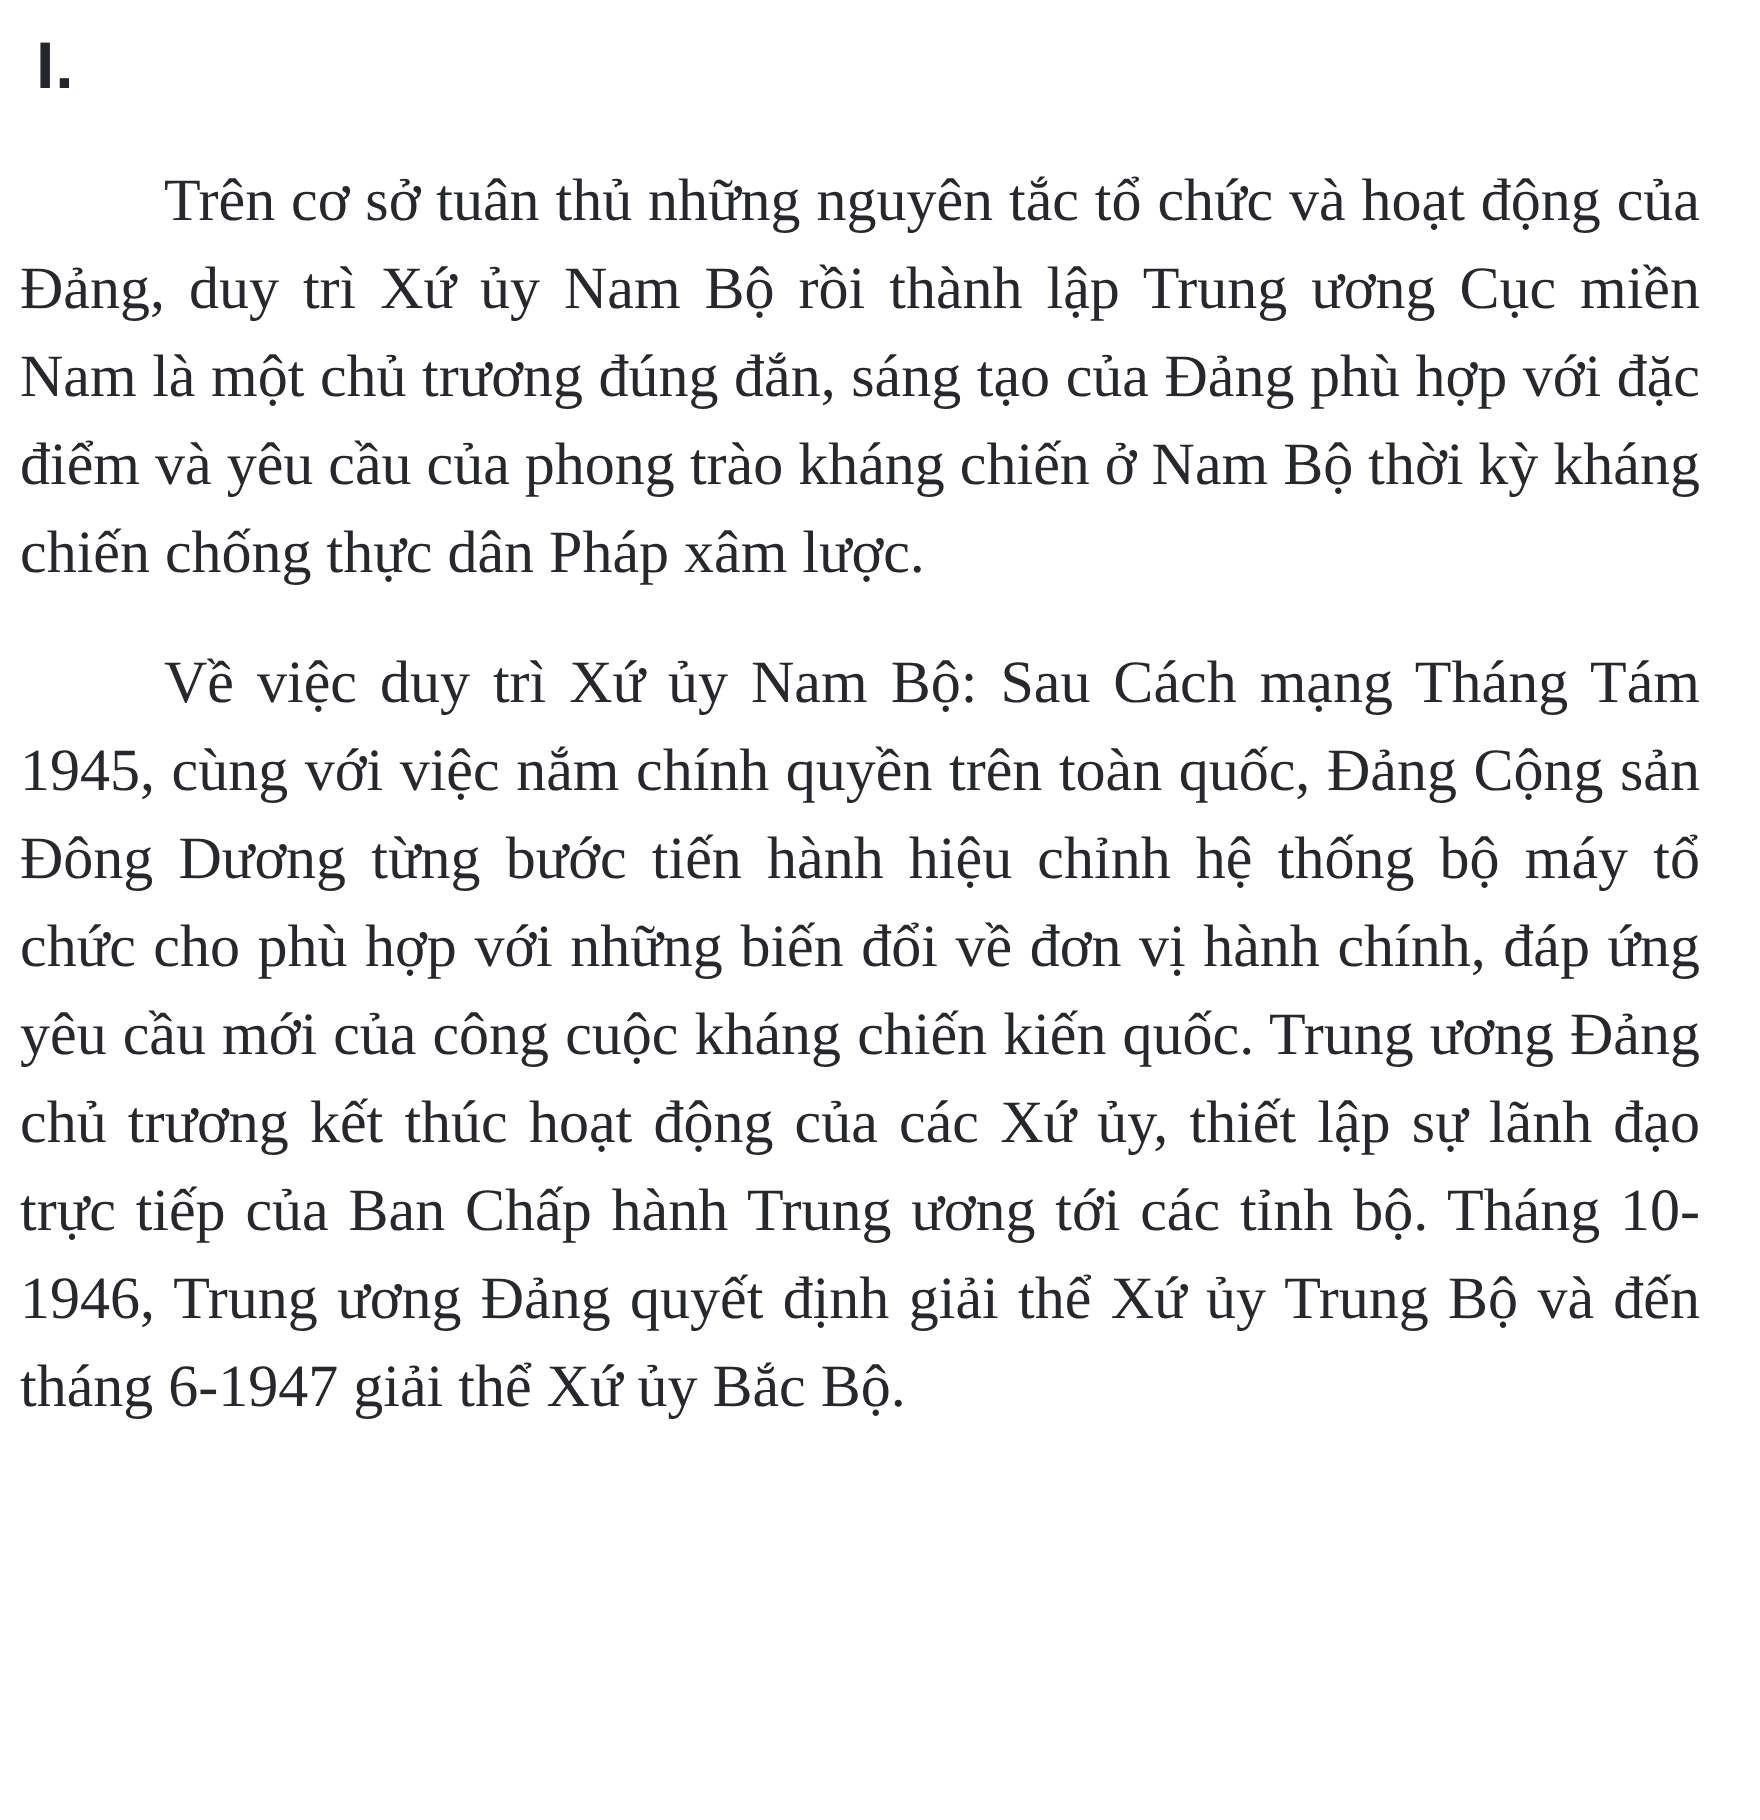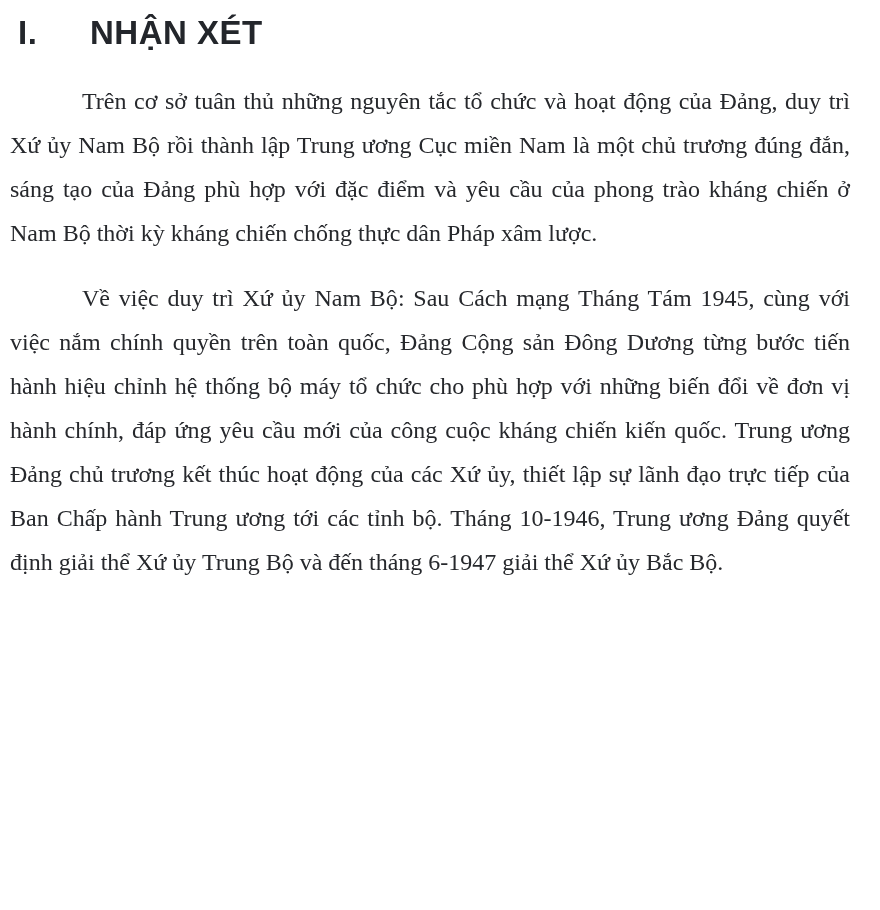--- a/index.html
+++ b/index.html
@@ -42,38 +42,37 @@
     font-weight: 700;
     font-size: 30px;
     line-height: 44px;
     text-align: justify;
     text-indent: 72px;
     color: #23262b;
     margin: 0 0 21px 0;
   }
   
   .paragraph {
-    font-size: 24px;
+    font-size: 30px;
     line-height: 44px;
     text-align: justify;
     text-indent: 72px;
     color: #26282c;
     margin: 0 0 21px 0;
   }
   .paragraph .lead-italic {
   }
 </style>
 </head>
 <body>
 
 <div class="page">
 
   <h1 class="section-heading">
     <span class="numeral">I.</span>
-    <span class="title-text">NHẬN XÉT</span>
   </h1>
 
 
   <p class="paragraph">
     <span>Trên cơ sở tuân thủ những nguyên tắc tổ chức và hoạt động của Đảng, duy trì Xứ ủy Nam Bộ rồi thành lập Trung ương Cục miền Nam là một chủ trương đúng đắn, sáng tạo của Đảng phù hợp với đặc điểm và yêu cầu của phong trào kháng chiến ở Nam Bộ thời kỳ kháng chiến chống thực dân Pháp xâm lược.</span>
   </p>
 
   <p class="paragraph">
     <span class="lead-italic">Về việc duy trì Xứ ủy Nam Bộ</span><span>: </span><span>Sau Cách mạng Tháng Tám 1945, cùng với việc nắm chính quyền trên toàn quốc, Đảng Cộng sản Đông Dương từng bước tiến hành hiệu chỉnh hệ thống bộ máy tổ chức cho phù hợp với những biến đổi về đơn vị hành chính, đáp ứng yêu cầu mới của công cuộc kháng chiến kiến quốc. Trung ương Đảng chủ trương kết thúc hoạt động của các Xứ ủy, thiết lập sự lãnh đạo trực tiếp của Ban Chấp hành Trung ương tới các tỉnh bộ. Tháng 10-1946, Trung ương Đảng quyết định giải thể Xứ ủy Trung Bộ và đến tháng 6-1947 giải thể Xứ ủy Bắc Bộ.</span>
   </p>

